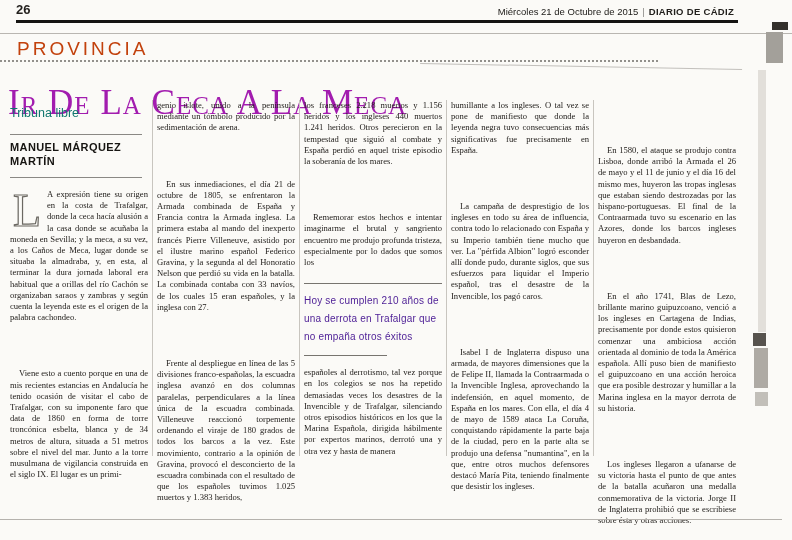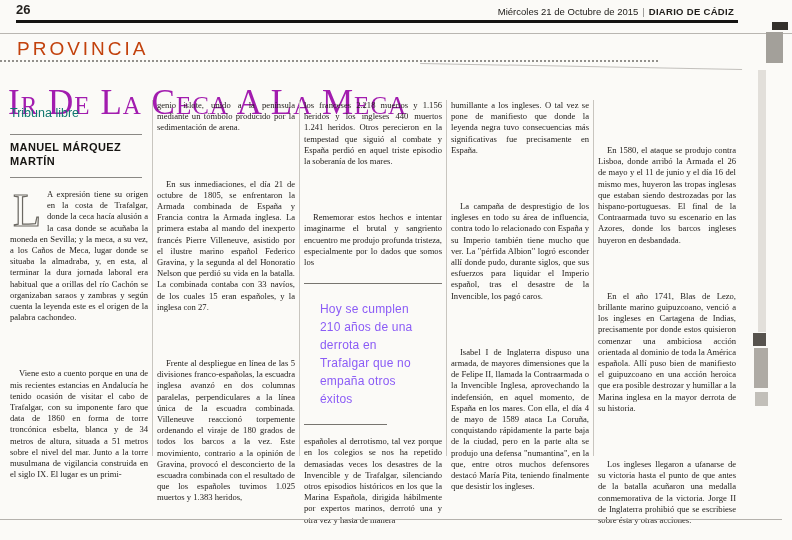--- a/index.html
+++ b/index.html
@@ -33,22 +33,22 @@
   .kicker { font-family:"Liberation Sans", sans-serif; font-size:12.5px; color:#0f766e; margin:6px 0 14px; }
   .byline-rule { border:none; border-top:1px solid #8a8884; margin:0; width:132px; }
   .byline { font-family:"Liberation Sans", sans-serif; font-weight:bold; font-size:11px;
     line-height:13.5px; letter-spacing:.4px; width:112px; margin:6px 0 9px; color:#171512; }
   .first-para { margin-top:11px; }
   .dropcap { float:left; font-size:46px; line-height:40px; width:34px; text-align:center;
     color:#fbfaf7; -webkit-text-stroke:1.2px #6b6862; margin:2px 3px 0 0; }
   
   .pull-quote-wrap { margin:15px 0 11px; }
   .pq-rule-top { border:none; border-top:1px solid #77746f; margin:0 0 8px; }
-  .pull-quote { font-family:"Liberation Sans", sans-serif; font-size:12px; line-height:18px;
-    color:#8b5cf6; letter-spacing:.2px; margin:16px; }
+  .pull-quote { font-family:"Liberation Sans", sans-serif; font-size:10px; line-height:18px;
+    color:#4c1d95; letter-spacing:.2px; margin:0; }
   .pq-rule-bottom { border:none; border-top:1px solid #77746f; width:60%; margin:9px 0 0; }
   
   .scan-line-bottom { position:absolute; left:0; top:519px; width:782px; height:1px; background:#b5b2ad; }
   .art { position:absolute; }
   .art-1 { left:772px; top:22px;  width:16px; height:8px;  background:#33302c; }
   .art-2 { left:766px; top:32px;  width:17px; height:31px; background:#a3a09a; }
   .art-3 { left:758px; top:70px;  width:8px;  height:262px; background:#e2dfda; }
   .art-4 { left:753px; top:333px; width:13px; height:13px; background:#57534e; }
   .art-5 { left:754px; top:348px; width:14px; height:40px; background:#aeaaa4; }
   .art-6 { left:755px; top:392px; width:13px; height:14px; background:#c2bfb9; }

